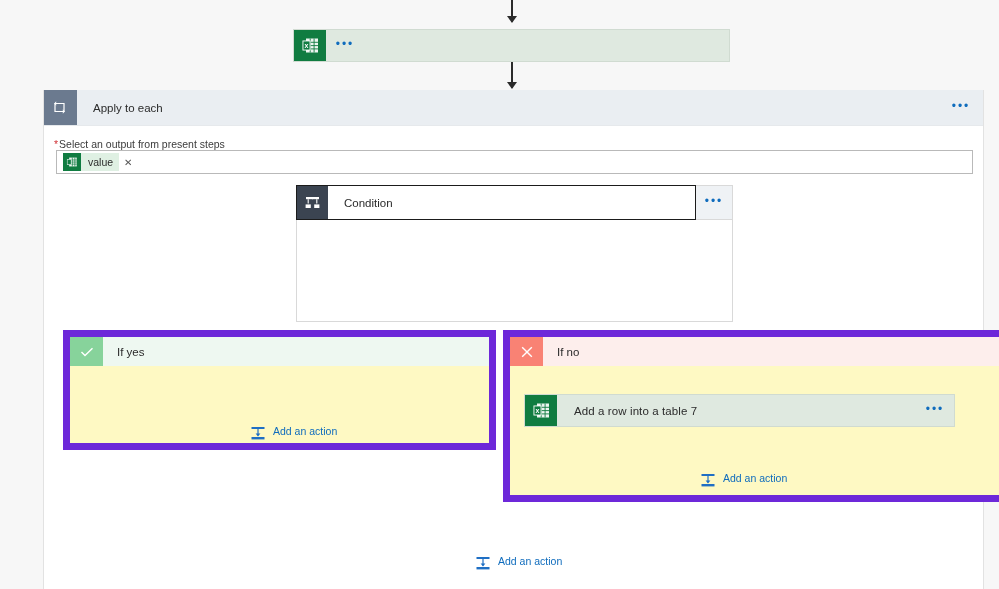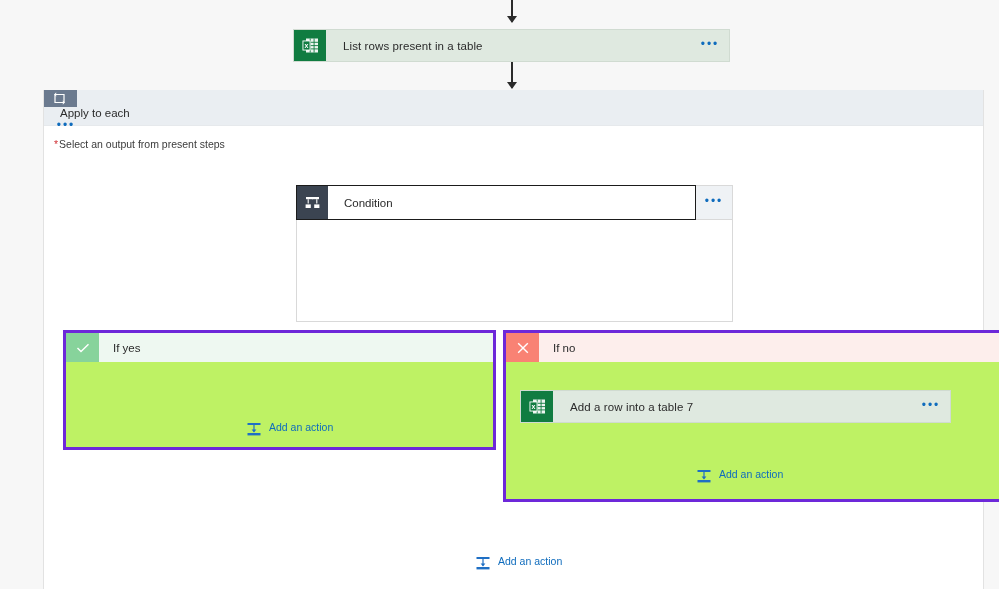--- a/index.html
+++ b/index.html
@@ -77,21 +77,20 @@
     width: 941px; height: 520px;
     background: #ffffff;
     border: 1px solid #e2e2e2;
     border-top: none;
   }
   #apply-each-header {
     display: flex; align-items: stretch;
     height: 36px;
     background: #eaeef2;
     border-bottom: 1px solid #e6e9ec;
-    flex-direction: column;
   }
   #apply-each-header .loop-box {
     width: 33px; min-width: 33px;
     background: #6b7a8f;
     display: flex; align-items: center; justify-content: center;
   }
   #apply-each-header .hdr-title {
     flex: 1;
     display: flex; align-items: center;
     padding-left: 16px;
@@ -251,22 +250,22 @@
     gap: 6px;
     font-size: 11px;
     color: #2b2b2b;
   }
   #add-btn .plus { font-size: 14px; color: #3b3b3b; line-height: 1; font-weight: 300;}
   #add-btn .chev { width:6px; height:6px; }
 
   
   .branch {
     position: absolute;
-    background: #bef264;
-    border: 3px solid #6d28d9;
+    background: #fef9c3;
+    border: 7px solid #6d28d9;
   }
   .branch-header {
     display: flex; align-items: stretch;
     height: 29px;
   }
   .branch-header .bh-ic {
     width: 33px; min-width: 33px;
     display: flex; align-items: center; justify-content: center;
   }
   .branch-header .bh-title {
@@ -309,21 +308,20 @@
           <line x1="5" y1="9.6" x2="17" y2="9.6"></line>
           <line x1="5" y1="12.9" x2="17" y2="12.9"></line>
           <line x1="9.2" y1="2.5" x2="9.2" y2="16.5"></line>
           <line x1="13.1" y1="2.5" x2="13.1" y2="16.5"></line>
         </g>
         <rect x="1.5" y="4.5" width="8" height="10" fill="#ffffff"></rect>
         <rect x="2.4" y="5.4" width="6.2" height="8.2" fill="#107c41"></rect>
         <text x="5.5" y="11.6" font-size="7" font-weight="bold" fill="#ffffff" text-anchor="middle" font-family="'Liberation Sans',sans-serif">x</text>
       </svg>
     </span>
-    <span class="card-title">List rows present in a table</span>
     <span class="dots">•••</span>
   </div>
 
   <div class="arrow" style="left:511px; top:62px; height:26px;"></div>
 
   <div id="apply-each">
 
     <div id="apply-each-header">
       <span class="loop-box">
         <svg width="17" height="17" viewBox="0 0 17 17">
@@ -333,20 +331,40 @@
         </svg>
       </span>
       <span class="hdr-title">Apply to each</span>
       <span class="dots">•••</span>
     </div>
 
     <div class="field-label">
       <span class="req">*</span><span>Select an output from present steps</span>
     </div>
 
+    <div id="output-field">
+      <span class="token excel">
+        <span class="tk-ic">
+          <svg width="12" height="12" viewBox="0 0 19 19">
+            <rect x="5" y="2.5" width="12" height="14" fill="#ffffff" opacity="0.92"></rect>
+            <g stroke="#107c41" stroke-width="1.1" fill="none">
+              <line x1="5" y1="6.3" x2="17" y2="6.3"></line>
+              <line x1="5" y1="9.6" x2="17" y2="9.6"></line>
+              <line x1="5" y1="12.9" x2="17" y2="12.9"></line>
+              <line x1="10" y1="2.5" x2="10" y2="16.5"></line>
+              <line x1="14" y1="2.5" x2="14" y2="16.5"></line>
+            </g>
+            <rect x="1.5" y="5" width="7" height="9" fill="#ffffff"></rect>
+            <rect x="2.3" y="5.8" width="5.4" height="7.4" fill="#107c41"></rect>
+          </svg>
+        </span>
+        <span class="tk-text">value</span>
+        <span class="tk-x">✕</span>
+      </span>
+    </div>
   </div>
 
   <div id="condition">
 
     <div class="cond-operand" id="cond-left">
       <span class="token excel">
         <span class="tk-ic">
           <svg width="12" height="12" viewBox="0 0 19 19">
             <rect x="5" y="2.5" width="12" height="14" fill="#ffffff" opacity="0.92"></rect>
             <g stroke="#107c41" stroke-width="1.1" fill="none">

